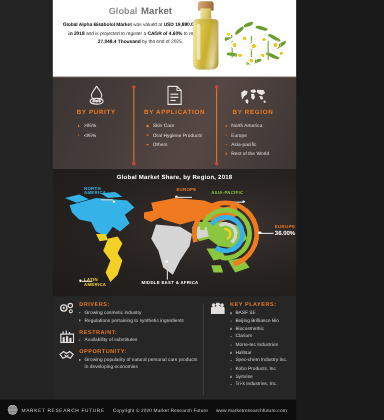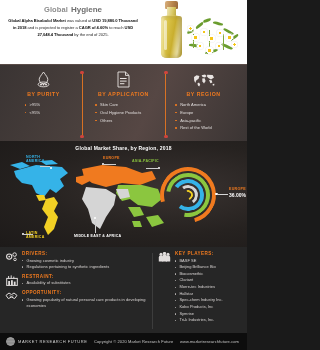--- a/index.html
+++ b/index.html
@@ -3,21 +3,21 @@
 <meta charset="utf-8">
 <style>
   * { margin:0; padding:0; box-sizing:border-box; }
   html,body { width:247px; height:350px; }
   body {
     font-family:"Liberation Sans", sans-serif;
     background:#1a1a1a;
     overflow:hidden;
     position:relative;
   }
-  .poster { position:relative; width:247px; height:350px; background:#242424; }
+  .poster { position:relative; width:247px; height:350px; background:#242424;padding-left:44px; }
 
   
   .header {
     position:relative; height:64px; background:#ffffff;
     overflow:hidden;
   }
   .header-left { position:absolute; left:0; top:0; width:146px; height:64px; }
   .title-row {
     display:flex; align-items:baseline; justify-content:center;
     gap:3px; padding-top:5px;
@@ -181,21 +181,21 @@
 </style>
 </head>
 <body>
 
 <div class="poster">
 
   <div class="header">
     <div class="header-left">
       <div class="title-row">
         <span class="t-global">Global</span>
-        <span class="t-market">Hygiene</span>
+        <span class="t-market">Market</span>
       </div>
       <div class="summary">
         <b>Global Alpha Bisabolol Market</b><span> was valued at </span><b>USD 19,880.0 Thousand in 2018</b><span> and is projected to register a </span><b>CAGR of 4.60%</b><span> to reach </span><b>USD 27,048.4 Thousand</b><span> by the end of 2025.</span>
       </div>
     </div>
 
     <div class="photo">
 
       <div class="leaf" style="left:44px; top:30px; width:7px; height:3px; transform:rotate(-20deg);"></div>
       <div class="leaf" style="left:52px; top:24px; width:9px; height:3px; transform:rotate(-35deg);"></div>

